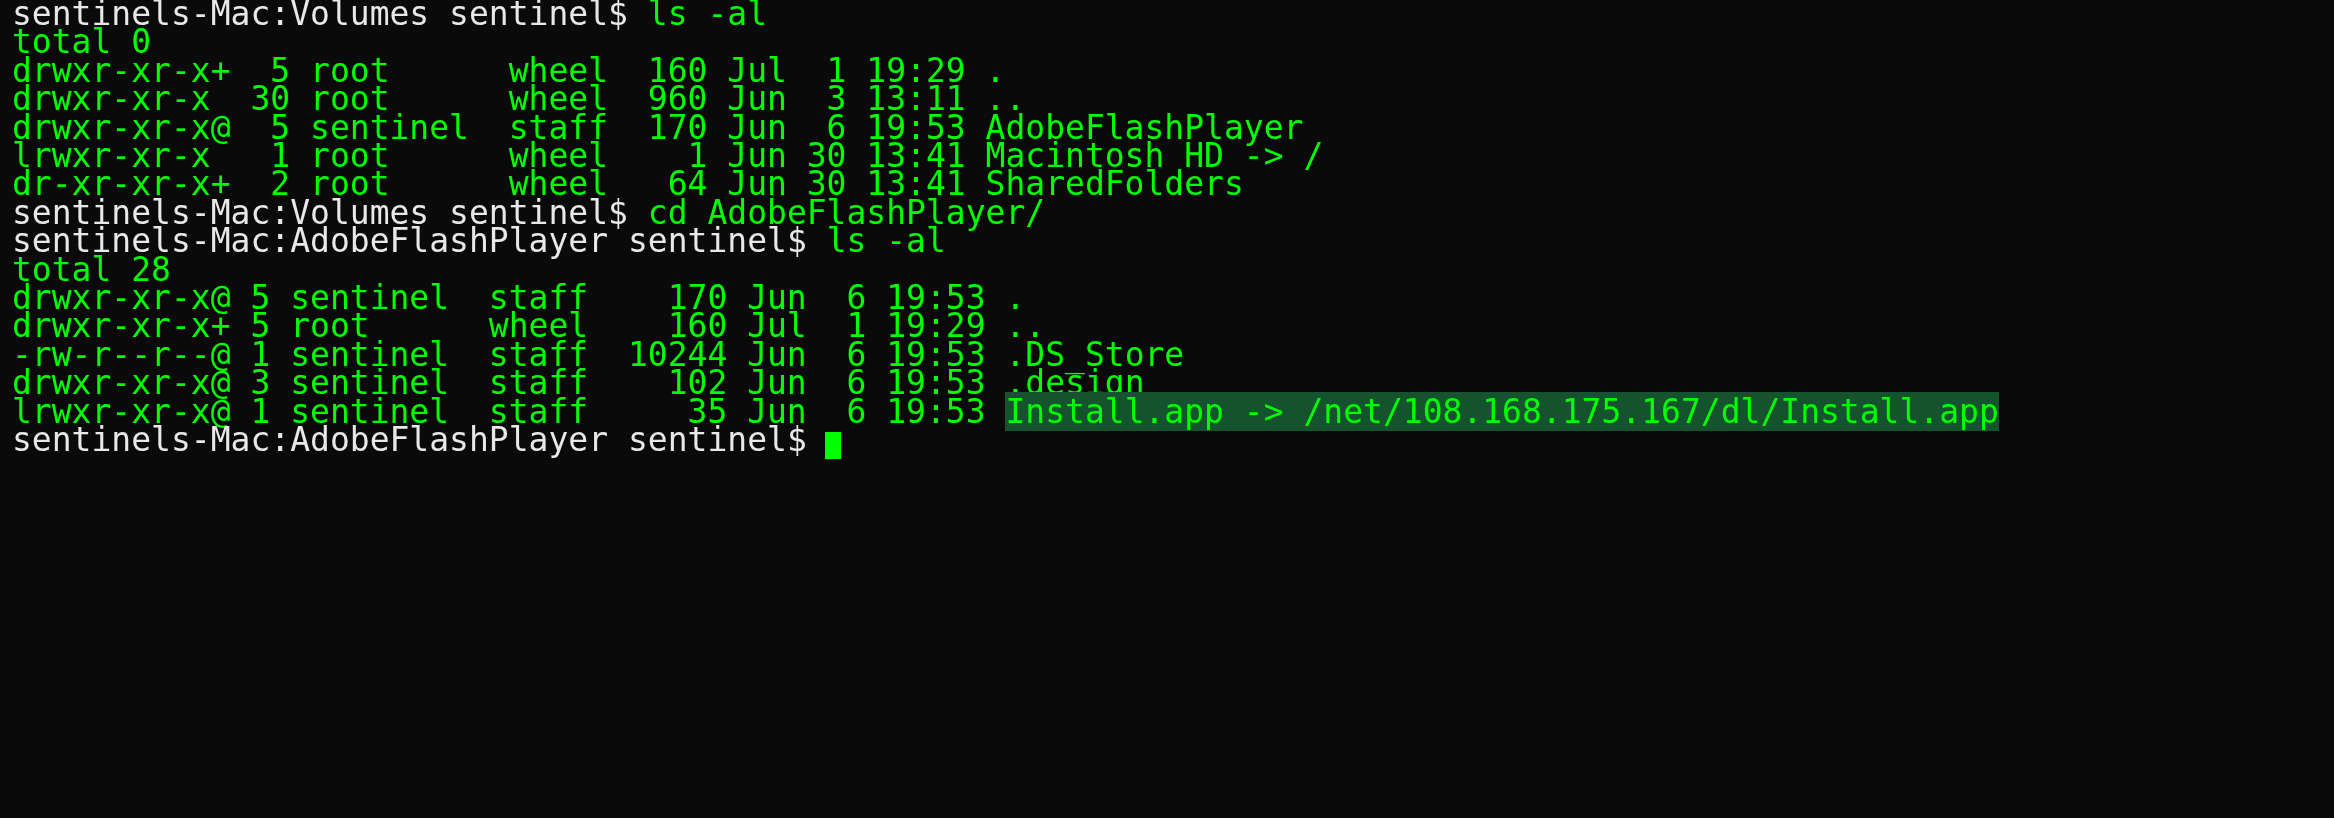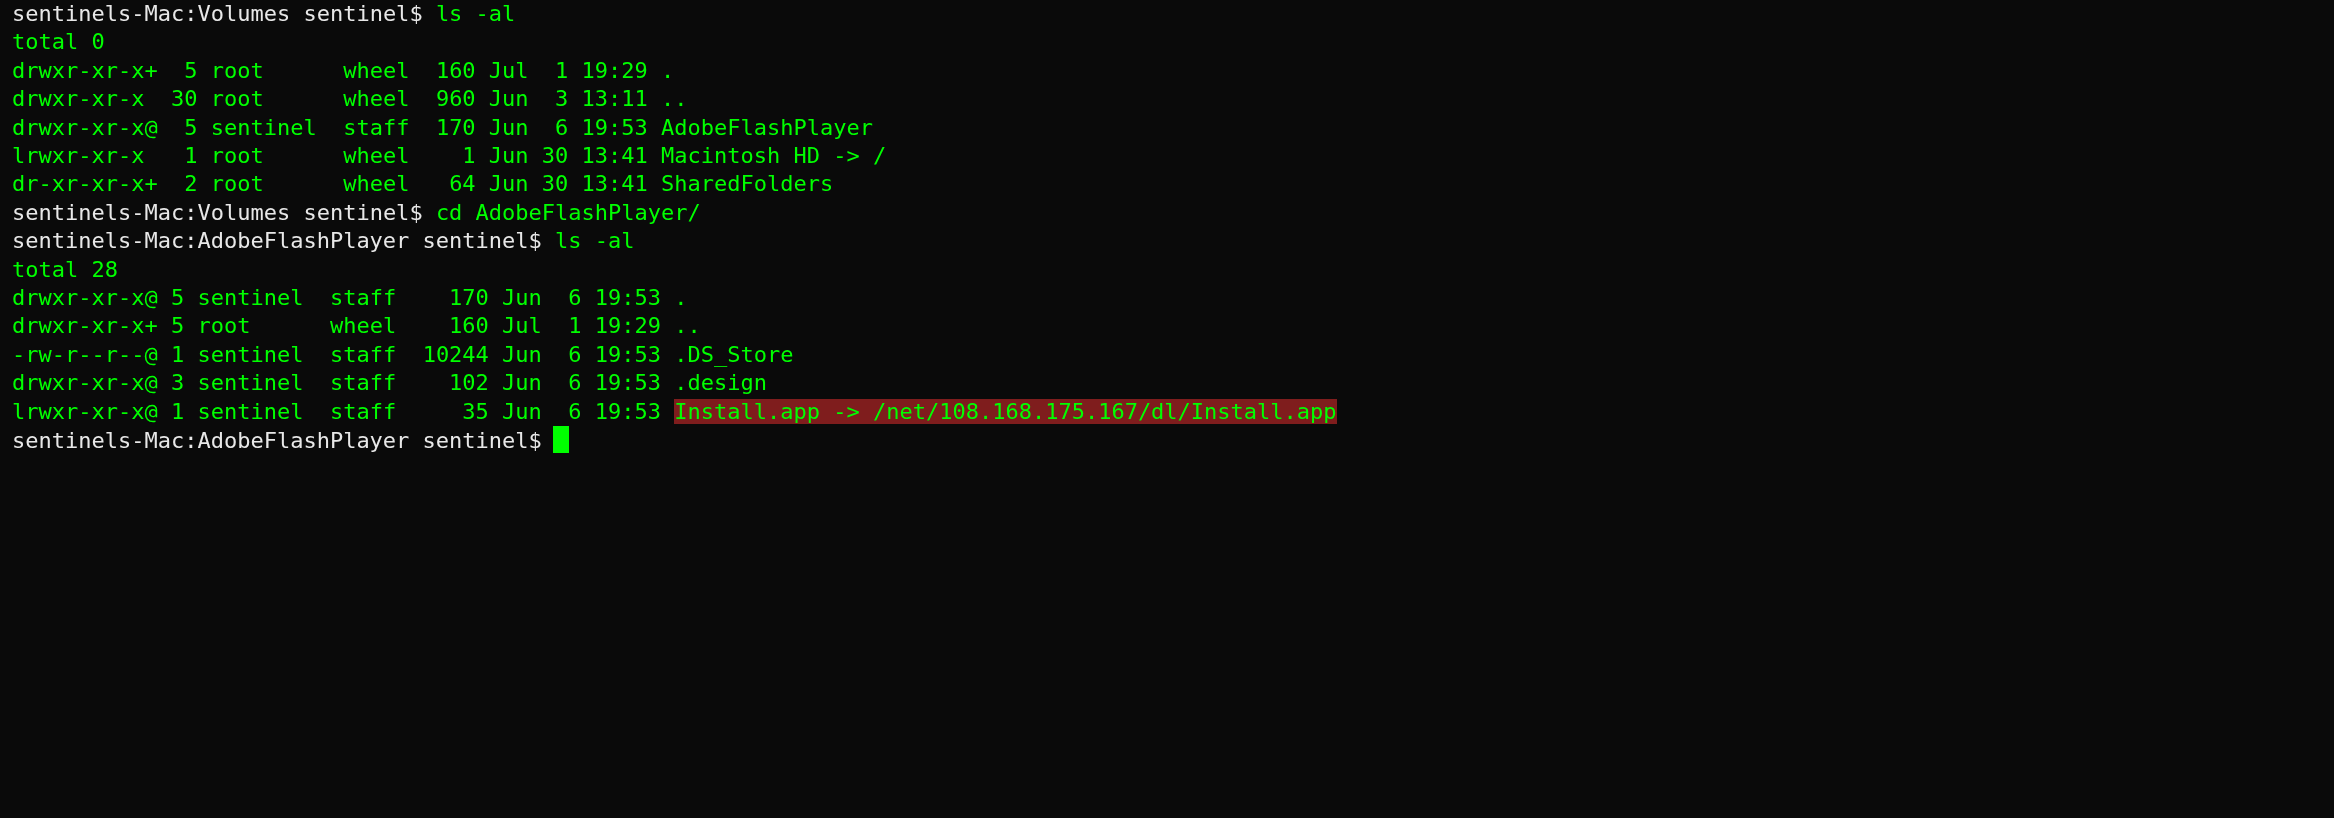--- a/index.html
+++ b/index.html
@@ -1,19 +1,19 @@
 <!DOCTYPE html>
 <html><head>
 <meta charset="utf-8">
 <style>
   html,body{margin:0;padding:0;background:#0a0a0a;width:2334px;height:818px;overflow:hidden}
-  .term{position:relative;font-family:"Menlo","Consolas",monospace;font-size:22px;line-height:28.4px;
+  .term{position:relative;font-family:"Menlo","Consolas",monospace;font-size:33px;line-height:28.4px;
         letter-spacing:0;white-space:pre;padding:0 8px 0 12px}
   .grn{color:#00ff00}
   .wht{color:#e8e8e8}
-  .hl{background:#7f1d1d;color:#00ff00}
+  .hl{background:#14532d;color:#00ff00}
   .cursor{display:inline-block;width:16px;height:27px;background:#00ff00;vertical-align:text-bottom;margin-left:-2px}
   .row{display:block}
 </style>
 </head>
 <body>
 
 <div class="term" id="term"><span class="row"><span class="wht">sentinels-Mac</span><span class="wht">:</span><span class="wht">Volumes</span><span class="wht"> </span><span class="wht">sentinel</span><span class="wht">$ </span><span class="grn">ls -al</span></span><span class="row"><span class="grn">total 0</span></span><span class="row"><span class="grn">drwxr-xr-x+</span><span class="grn">  5</span><span class="grn"> root    </span><span class="grn">  wheel</span><span class="grn">  160</span><span class="grn"> Jul  1 19:29</span><span class="grn"> </span><span class="grn">.</span></span><span class="row"><span class="grn">drwxr-xr-x </span><span class="grn"> 30</span><span class="grn"> root    </span><span class="grn">  wheel</span><span class="grn">  960</span><span class="grn"> Jun  3 13:11</span><span class="grn"> </span><span class="grn">..</span></span><span class="row"><span class="grn">drwxr-xr-x@</span><span class="grn">  5</span><span class="grn"> sentinel</span><span class="grn">  staff</span><span class="grn">  170</span><span class="grn"> Jun  6 19:53</span><span class="grn"> </span><span class="grn">AdobeFlashPlayer</span></span><span class="row"><span class="grn">lrwxr-xr-x </span><span class="grn">  1</span><span class="grn"> root    </span><span class="grn">  wheel</span><span class="grn">    1</span><span class="grn"> Jun 30 13:41</span><span class="grn"> </span><span class="grn">Macintosh HD -&gt; /</span></span><span class="row"><span class="grn">dr-xr-xr-x+</span><span class="grn">  2</span><span class="grn"> root    </span><span class="grn">  wheel</span><span class="grn">   64</span><span class="grn"> Jun 30 13:41</span><span class="grn"> </span><span class="grn">SharedFolders</span></span><span class="row"><span class="wht">sentinels-Mac</span><span class="wht">:</span><span class="wht">Volumes</span><span class="wht"> </span><span class="wht">sentinel</span><span class="wht">$ </span><span class="grn">cd AdobeFlashPlayer/</span></span><span class="row"><span class="wht">sentinels-Mac</span><span class="wht">:</span><span class="wht">AdobeFlashPlayer</span><span class="wht"> </span><span class="wht">sentinel</span><span class="wht">$ </span><span class="grn">ls -al</span></span><span class="row"><span class="grn">total 28</span></span><span class="row"><span class="grn">drwxr-xr-x@</span><span class="grn"> 5</span><span class="grn"> sentinel</span><span class="grn">  staff</span><span class="grn">    170</span><span class="grn"> Jun  6 19:53</span><span class="grn"> </span><span class="grn">.</span></span><span class="row"><span class="grn">drwxr-xr-x+</span><span class="grn"> 5</span><span class="grn"> root    </span><span class="grn">  wheel</span><span class="grn">    160</span><span class="grn"> Jul  1 19:29</span><span class="grn"> </span><span class="grn">..</span></span><span class="row"><span class="grn">-rw-r--r--@</span><span class="grn"> 1</span><span class="grn"> sentinel</span><span class="grn">  staff</span><span class="grn">  10244</span><span class="grn"> Jun  6 19:53</span><span class="grn"> </span><span class="grn">.DS_Store</span></span><span class="row"><span class="grn">drwxr-xr-x@</span><span class="grn"> 3</span><span class="grn"> sentinel</span><span class="grn">  staff</span><span class="grn">    102</span><span class="grn"> Jun  6 19:53</span><span class="grn"> </span><span class="grn">.design</span></span><span class="row"><span class="grn">lrwxr-xr-x@</span><span class="grn"> 1</span><span class="grn"> sentinel</span><span class="grn">  staff</span><span class="grn">     35</span><span class="grn"> Jun  6 19:53</span><span class="grn"> </span><span class="hl">Install.app -&gt; /net/108.168.175.167/dl/Install.app</span></span><span class="row"><span class="wht">sentinels-Mac</span><span class="wht">:</span><span class="wht">AdobeFlashPlayer</span><span class="wht"> </span><span class="wht">sentinel</span><span class="wht">$ </span><span class="grn"></span><span class="cursor"></span></span></div>
 
 </body></html>

